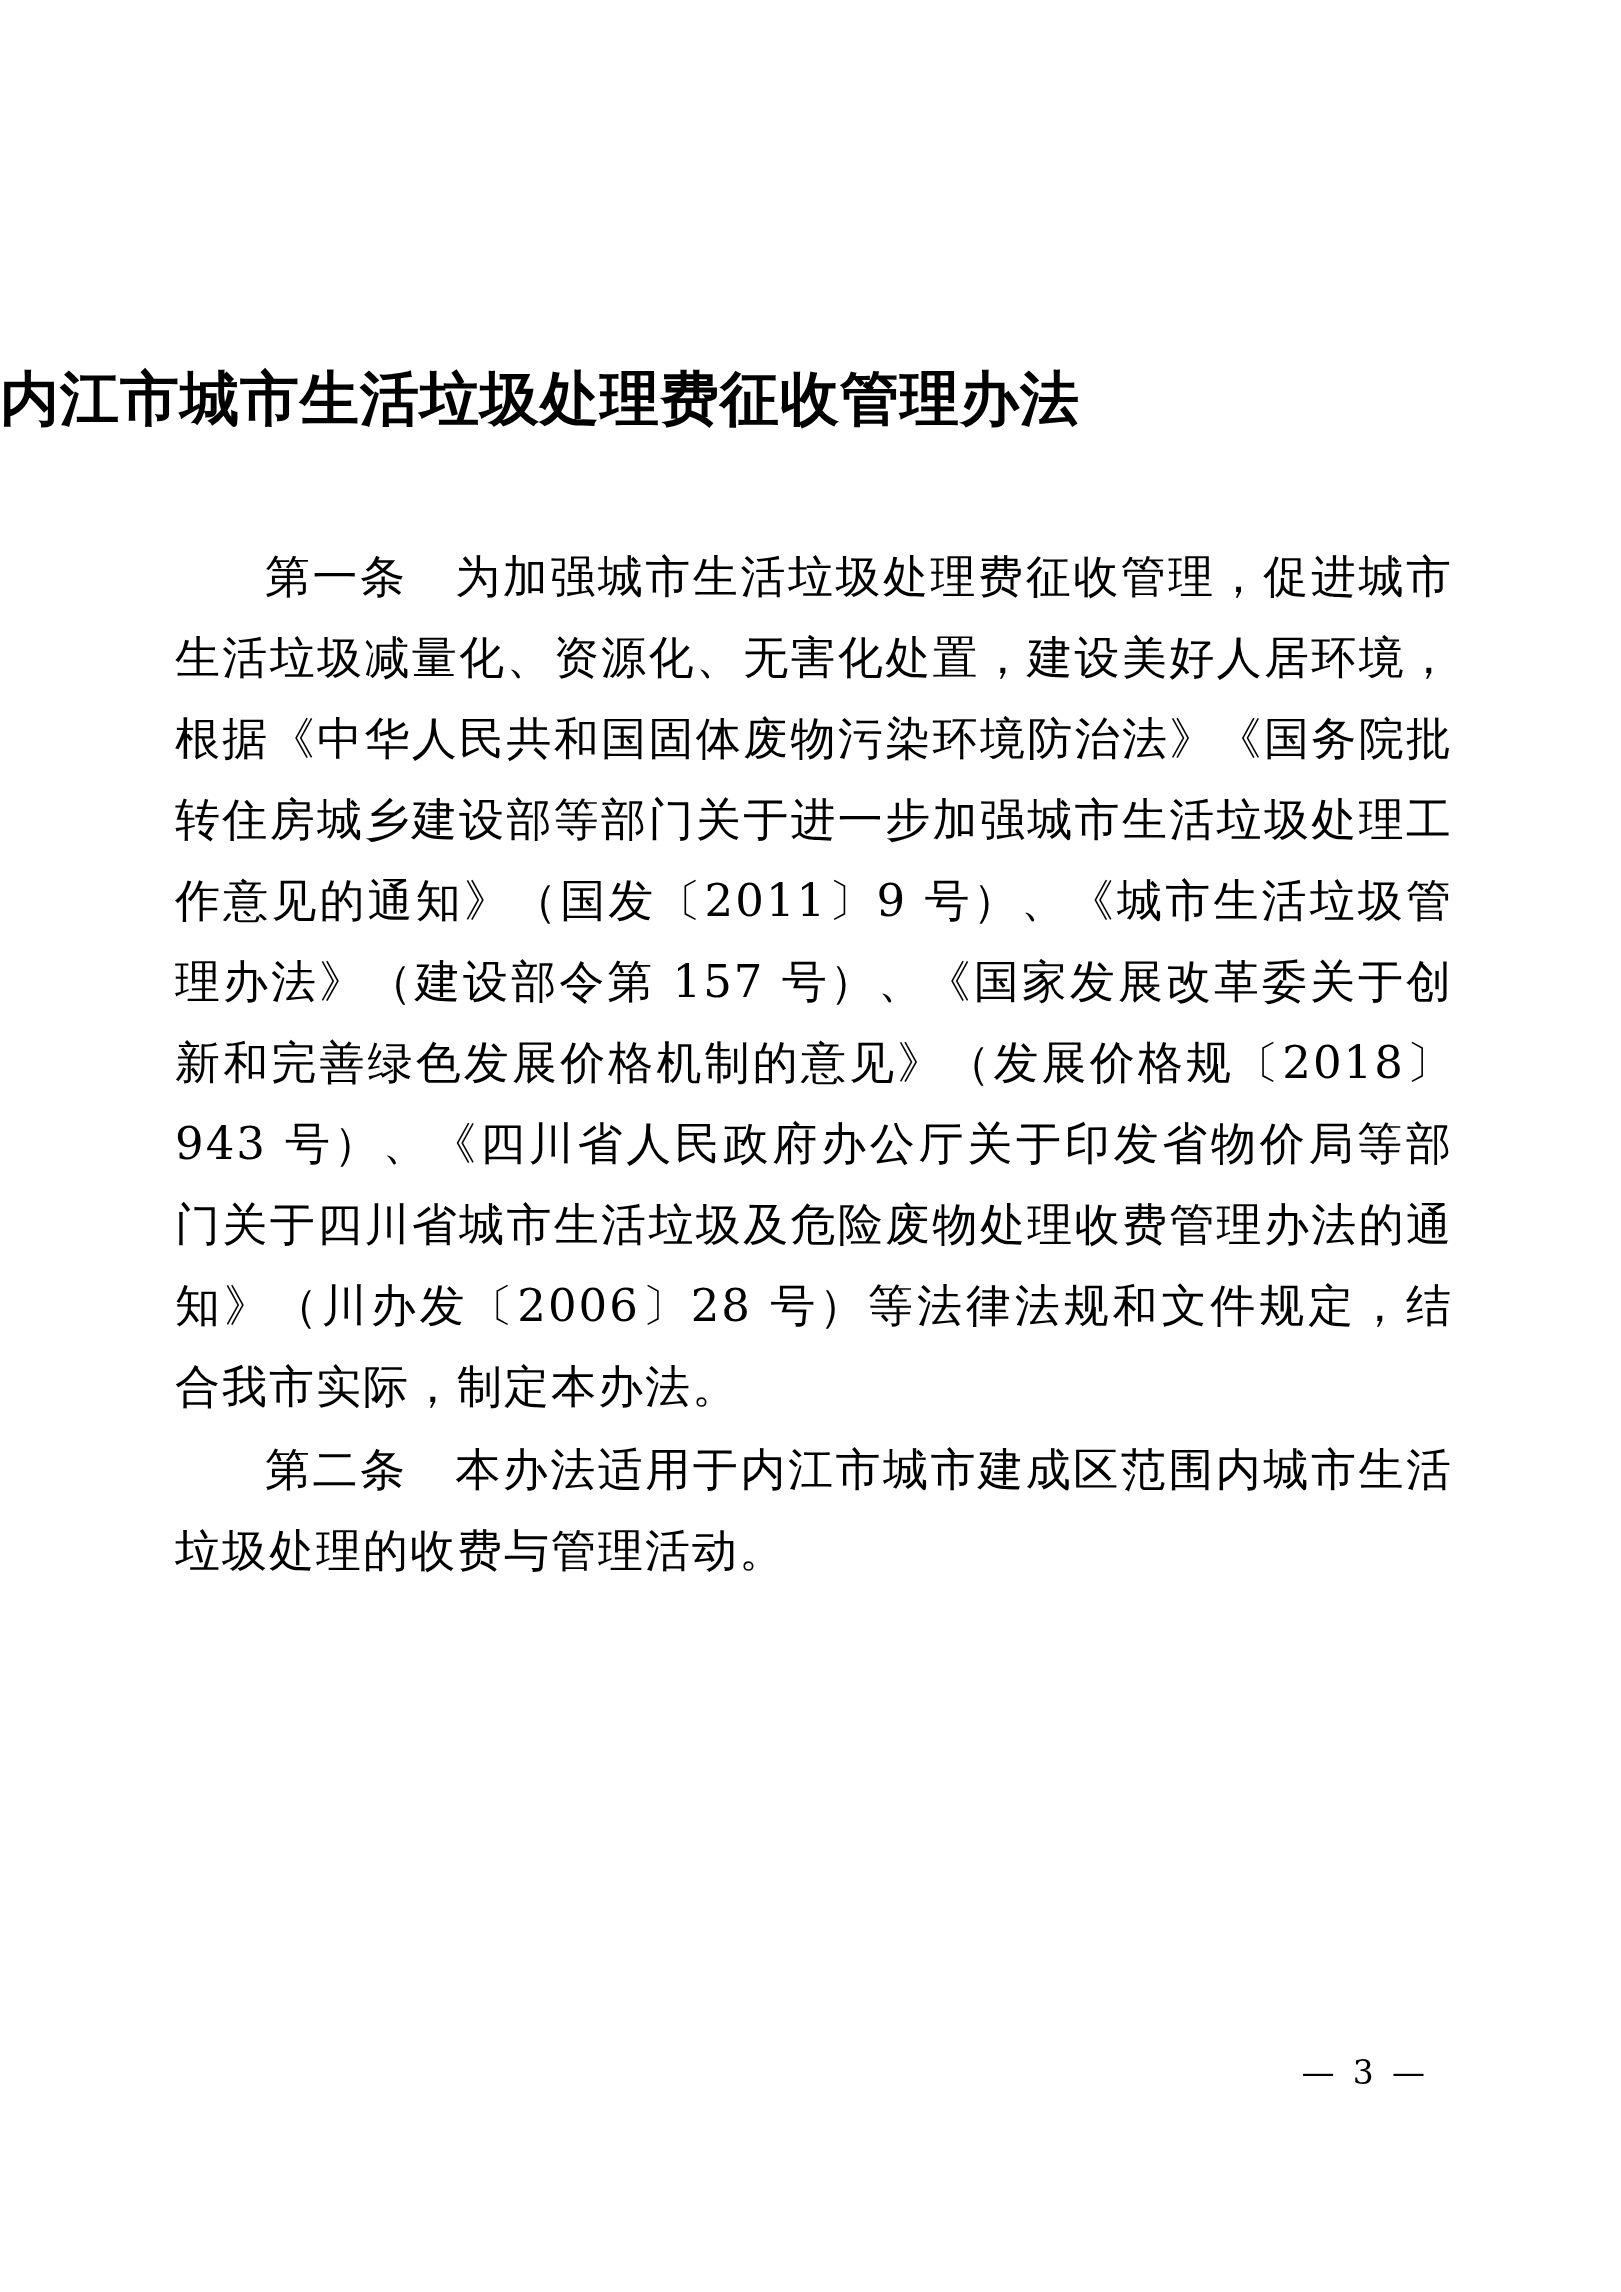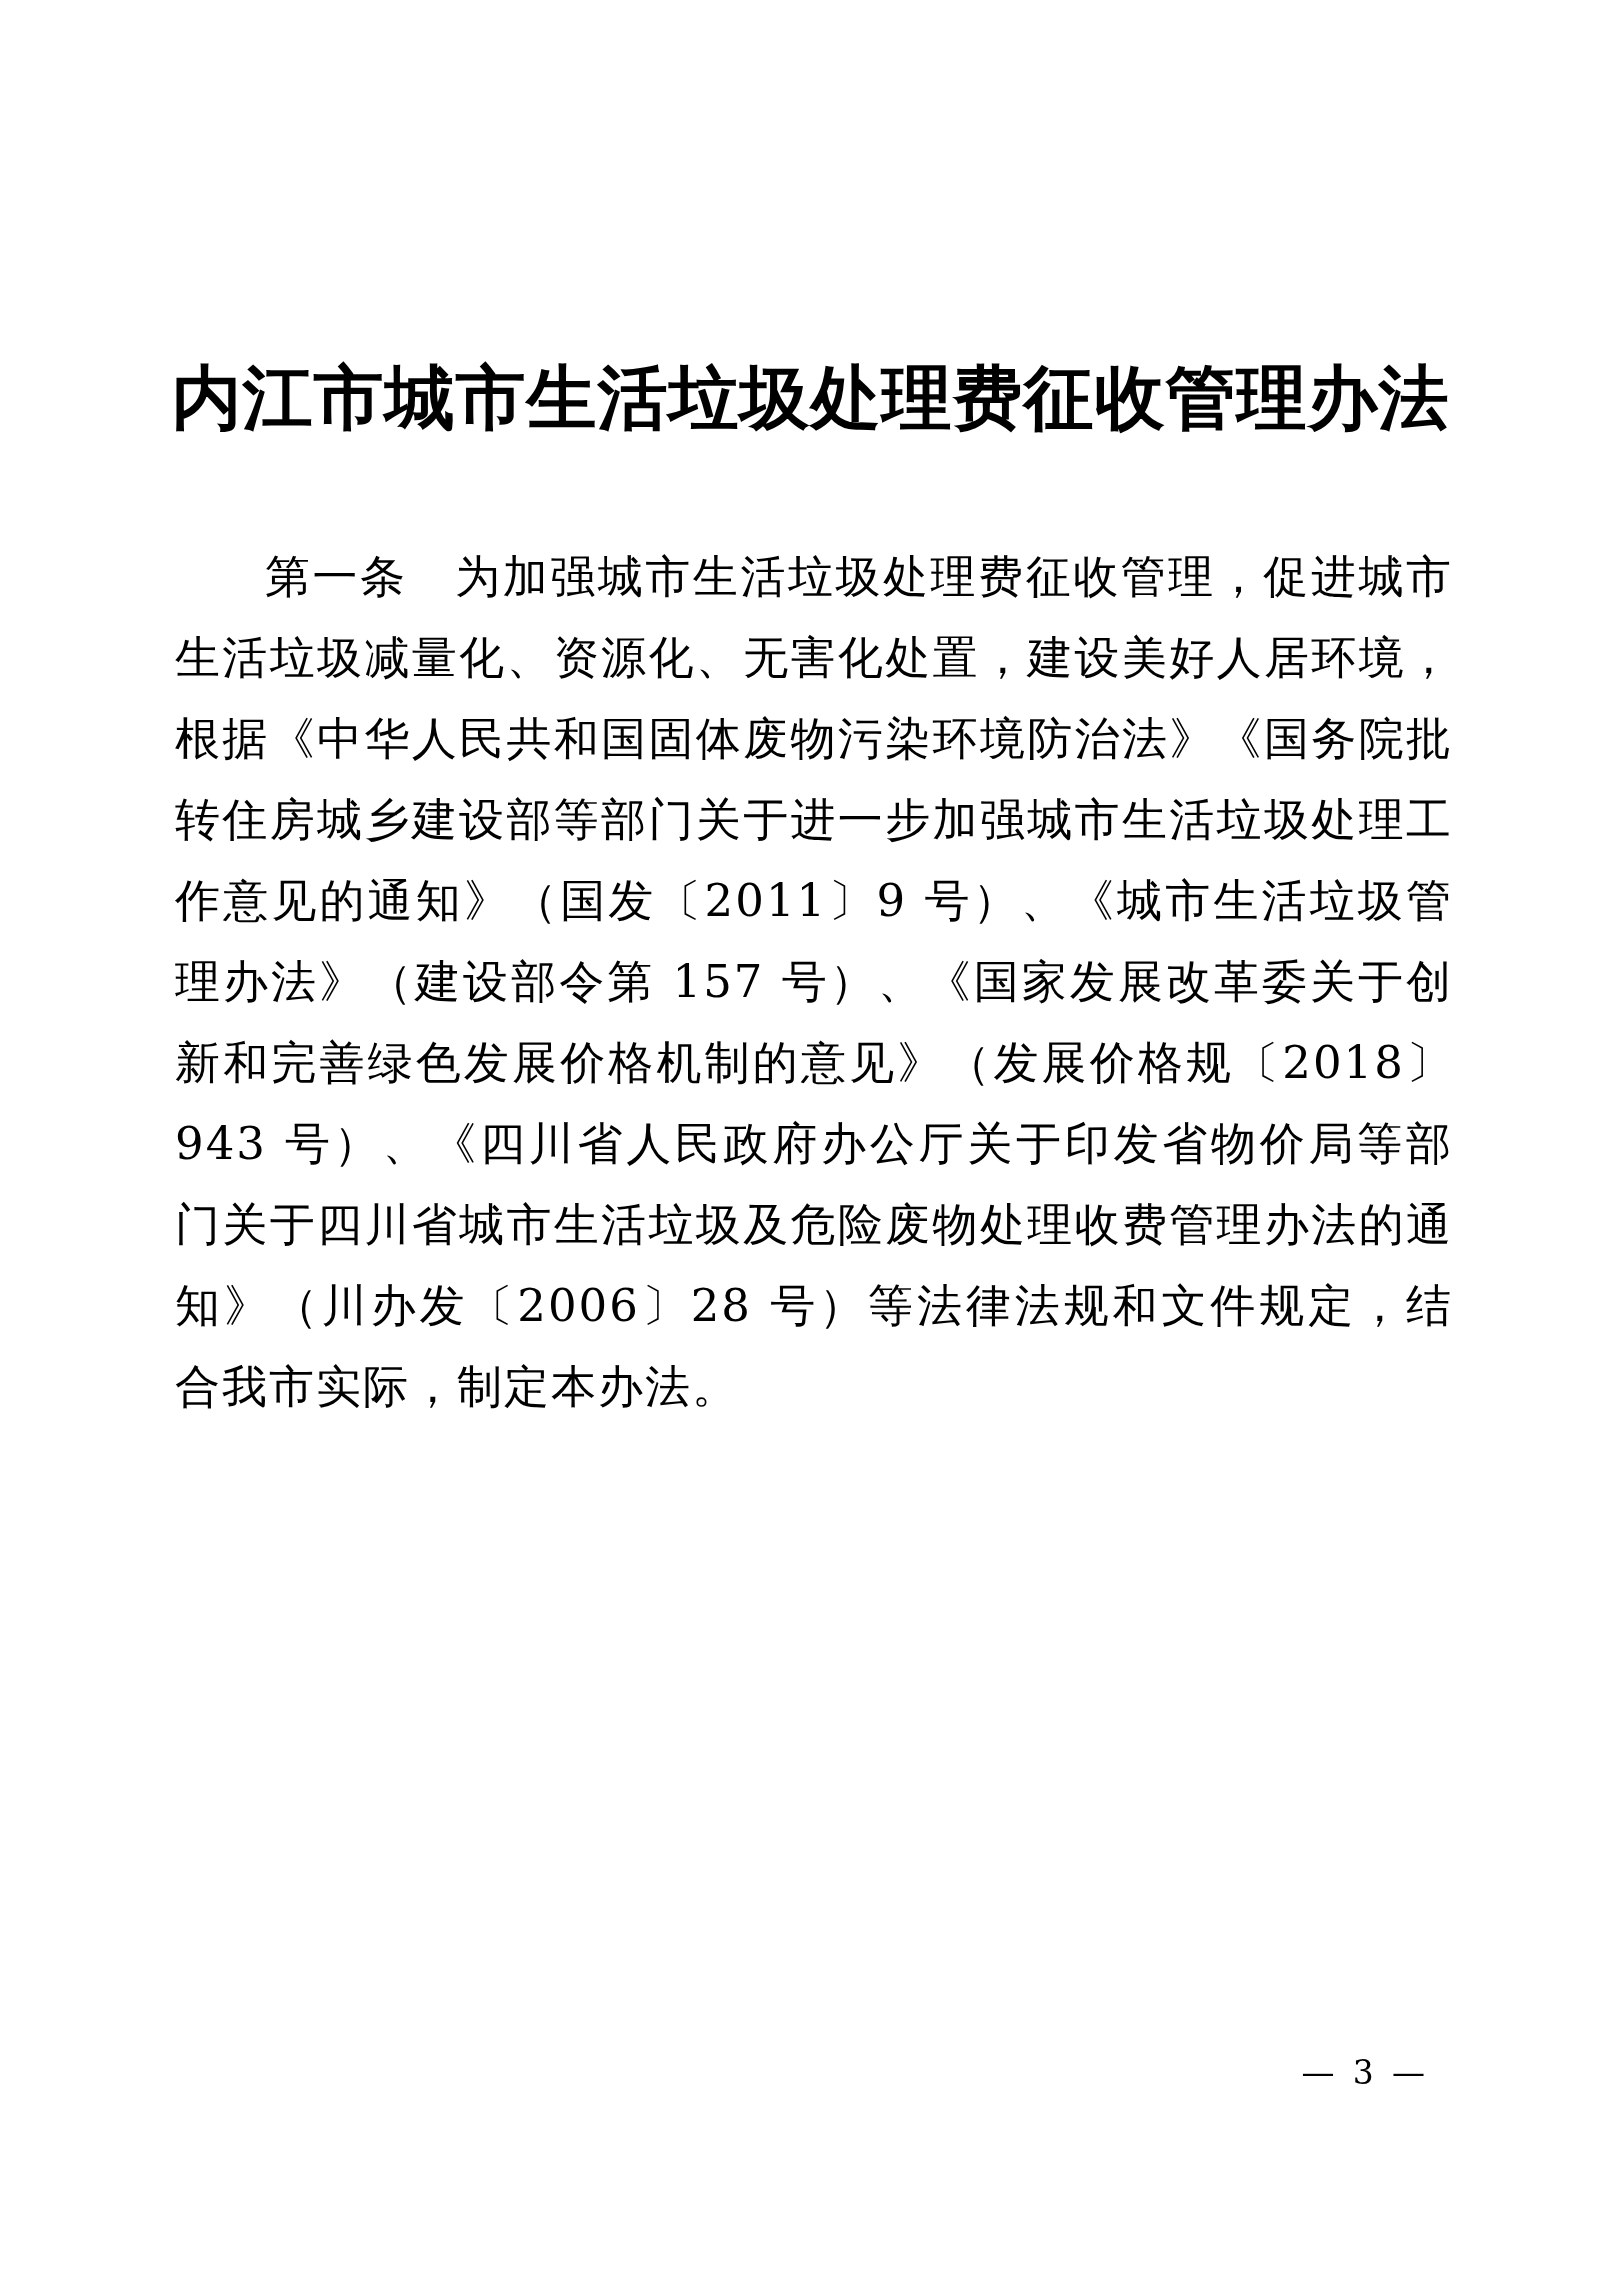--- a/index.html
+++ b/index.html
@@ -15,24 +15,23 @@
     background: #ffffff;
     color: #000000;
     overflow: hidden;
     font-family: "DejaVu Serif", "Liberation Serif", serif;
   }
   .doc-title {
     position: absolute;
     top: 363px;
     left: 0;
     width: 100%;
-    text-align: center;
     font-family: "DejaVu Sans", "Liberation Sans", sans-serif;
     font-weight: bold;
-    font-size: 70px;
+    font-size: 59px;
     line-height: 71px;
     letter-spacing: 1px;
     white-space: nowrap;
   }
   .doc-body {
     position: absolute;
     top: 534px;
     left: 173px;
     width: 1282px;
     font-size: 45px;
@@ -59,18 +58,19 @@
 </style>
 </head>
 <body>
 
 <div class="page">
 
   <div class="doc-title">内江市城市生活垃圾处理费征收管理办法</div>
 
   <div class="doc-body">
     <p>第一条　为加强城市生活垃圾处理费征收管理，促进城市生活垃圾减量化、资源化、无害化处置，建设美好人居环境，根据《中华人民共和国固体废物污染环境防治法》《国务院批转住房城乡建设部等部门关于进一步加强城市生活垃圾处理工作意见的通知》（国发〔2011〕9 号）、《城市生活垃圾管理办法》（建设部令第 157 号）、《国家发展改革委关于创新和完善绿色发展价格机制的意见》（发展价格规〔2018〕943 号）、《四川省人民政府办公厅关于印发省物价局等部门关于四川省城市生活垃圾及危险废物处理收费管理办法的通知》（川办发〔2006〕28 号）等法律法规和文件规定，结合我市实际，制定本办法。</p>
+    <p>第二条　本办法适用于内江市城市建成区范围内城市生活垃圾处理的收费与管理活动。</p>
   </div>
 
   <div class="page-number">— 3 —</div>
 
 </div>
 
 
 </body></html>

